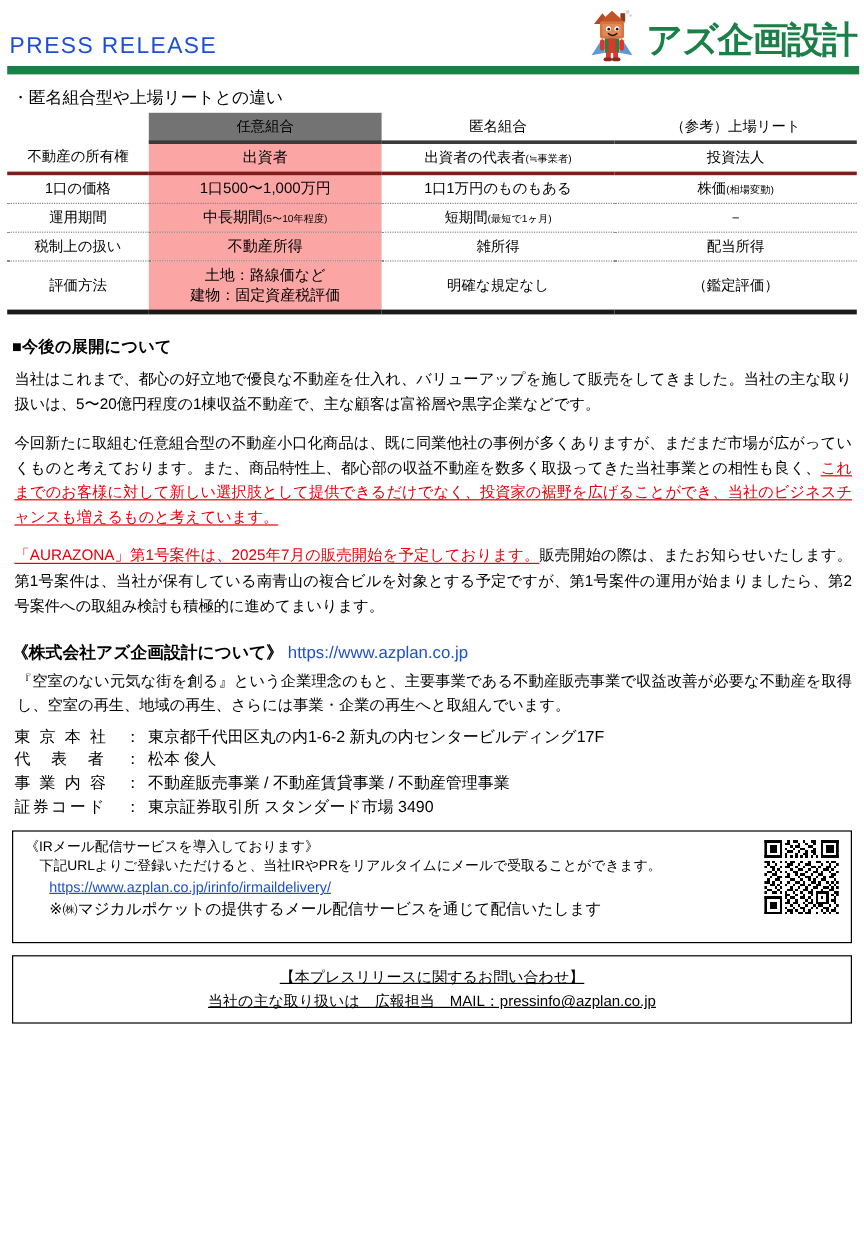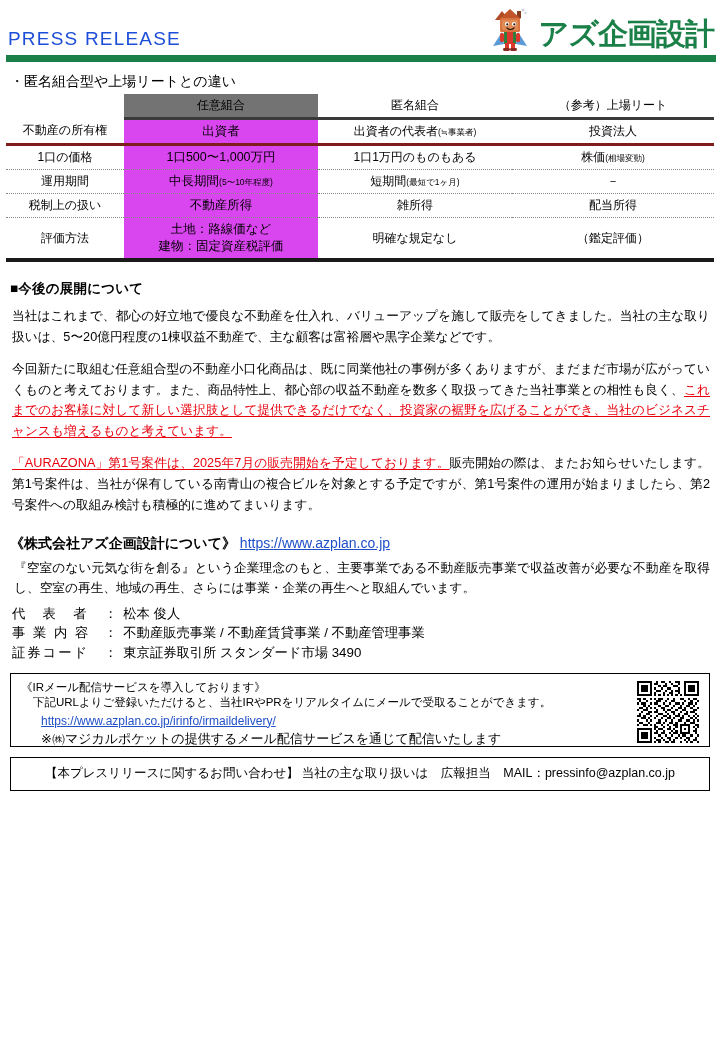--- a/index.html
+++ b/index.html
@@ -90,21 +90,21 @@
     vertical-align: middle;
     padding: 3px 2px;
     font-weight: normal;
   }
   .hdr-cell {
     font-size: 12px;
     padding-bottom: 3px !important;
     border-bottom: 3px solid #3a3a3a;
   }
   .hdr-cell.blank { border-bottom: none; }
-  .hl { background: #d946ef; }
+  .hl { background: #fca5a5; }
   .hl-hdr { background: #737373; }
   .rowline td { border-bottom: 1px dotted #8a8a8a; }
   .rowline td.solid { border-bottom: 3px solid #7f1d1d; }
   .lastrow td { border-bottom: 4px solid #1a1a1a; }
   .cell-b { font-weight: bold; font-size: 12.5px; }
   .cell-n { font-size: 12px; }
   .sub { font-size: 8.5px; font-weight: normal; }
   .twoline { line-height: 1.35; }
 
   
@@ -124,21 +124,20 @@
 
   
   .co-head {
     margin: 20px 0 6px 10px;
     font-size: 14px;
     font-weight: bold;
   }
   .co-head .url {
     font-weight: normal;
     color: #2050c8;
-    text-decoration: underline;
     font-size: 14px;
   }
   .co-desc {
     margin: 0 10px 5px 14px;
     font-size: 12.7px;
     line-height: 1.55;
     text-align: justify;
   }
   .co-list {
     margin: 2px 0 0 12px;
@@ -153,44 +152,46 @@
   }
   .co-colon { margin-right: 6px; }
 
   
   .box {
     margin: 10px 10px 0 10px;
     border: 1px solid #000000;
     position: relative;
     box-sizing: border-box;
   }
-  .ir-box { height: 74px; padding: 6px 8px 20px 10px; }
+  .ir-box { height: 94px; padding: 6px 8px 20px 10px; }
   .ir-l1 { font-size: 11.5px; line-height: 1.35; }
   .ir-l2 { font-size: 11.5px; line-height: 1.35; margin-left: 12px; }
   .ir-url {
     font-size: 12px;
     color: #2050c8;
     margin-left: 20px;
     line-height: 1.45;
     display: inline-block;
   }
   .ir-note { font-size: 13px; margin-left: 20px; line-height: 1.4; }
   .qr {
     position: absolute;
     right: 10px;
     top: 7px;
     width: 62px;
     height: 62px;
   }
   .contact-box {
-    height: 34px;
+    height: 57px;
     display: flex;
+    flex-direction: column;
     align-items: center;
     justify-content: center;
     gap: 3px;
+    text-decoration: underline;
   }
   .contact-l1 { font-size: 12.5px; }
   .contact-l2 { font-size: 12.5px; }
 </style>
 </head>
 <body>
 
 <div class="header">
   <div class="header-title">PRESS RELEASE</div>
   <div class="header-rule"></div>
@@ -296,20 +297,21 @@
 
 <div class="para"><span>今回新たに取組む任意組合型の不動産小口化商品は、既に同業他社の事例が多くありますが、まだまだ市場が広がっていくものと考えております。また、商品特性上、都心部の収益不動産を数多く取扱ってきた当社事業との相性も良く、</span><span class="red-u">これまでのお客様に対して新しい選択肢として提供できるだけでなく、投資家の裾野を広げることができ、当社のビジネスチャンスも増えるものと考えています。</span></div>
 
 <div class="para"><span class="red-u">「AURAZONA」第1号案件は、2025年7月の販売開始を予定しております。</span><span>販売開始の際は、またお知らせいたします。第1号案件は、当社が保有している南青山の複合ビルを対象とする予定ですが、第1号案件の運用が始まりましたら、第2号案件への取組み検討も積極的に進めてまいります。</span></div>
 
 <div class="co-head"><span>《株式会社アズ企画設計について》</span> <span class="url">https://www.azplan.co.jp</span></div>
 
 <div class="co-desc">『空室のない元気な街を創る』という企業理念のもと、主要事業である不動産販売事業で収益改善が必要な不動産を取得し、空室の再生、地域の再生、さらには事業・企業の再生へと取組んでいます。</div>
 
 <div class="co-list">
+  <div class="co-row"><span class="co-label">東 京 本 社</span><span class="co-colon">：</span><span>東京都千代田区丸の内1-6-2 新丸の内センタービルディング17F</span></div>
   <div class="co-row"><span class="co-label">代　表　者</span><span class="co-colon">：</span><span>松本 俊人</span></div>
   <div class="co-row"><span class="co-label">事 業 内 容</span><span class="co-colon">：</span><span>不動産販売事業 / 不動産賃貸事業 / 不動産管理事業</span></div>
   <div class="co-row"><span class="co-label">証券コード</span><span class="co-colon">：</span><span>東京証券取引所 スタンダード市場 3490</span></div>
 </div>
 
 <div class="box ir-box">
   <div class="ir-l1">《IRメール配信サービスを導入しております》</div>
   <div class="ir-l2">下記URLよりご登録いただけると、当社IRやPRをリアルタイムにメールで受取ることができます。</div>
   <a class="ir-url" href="#">https://www.azplan.co.jp/irinfo/irmaildelivery/</a>
   <div class="ir-note">※㈱マジカルポケットの提供するメール配信サービスを通じて配信いたします</div>

